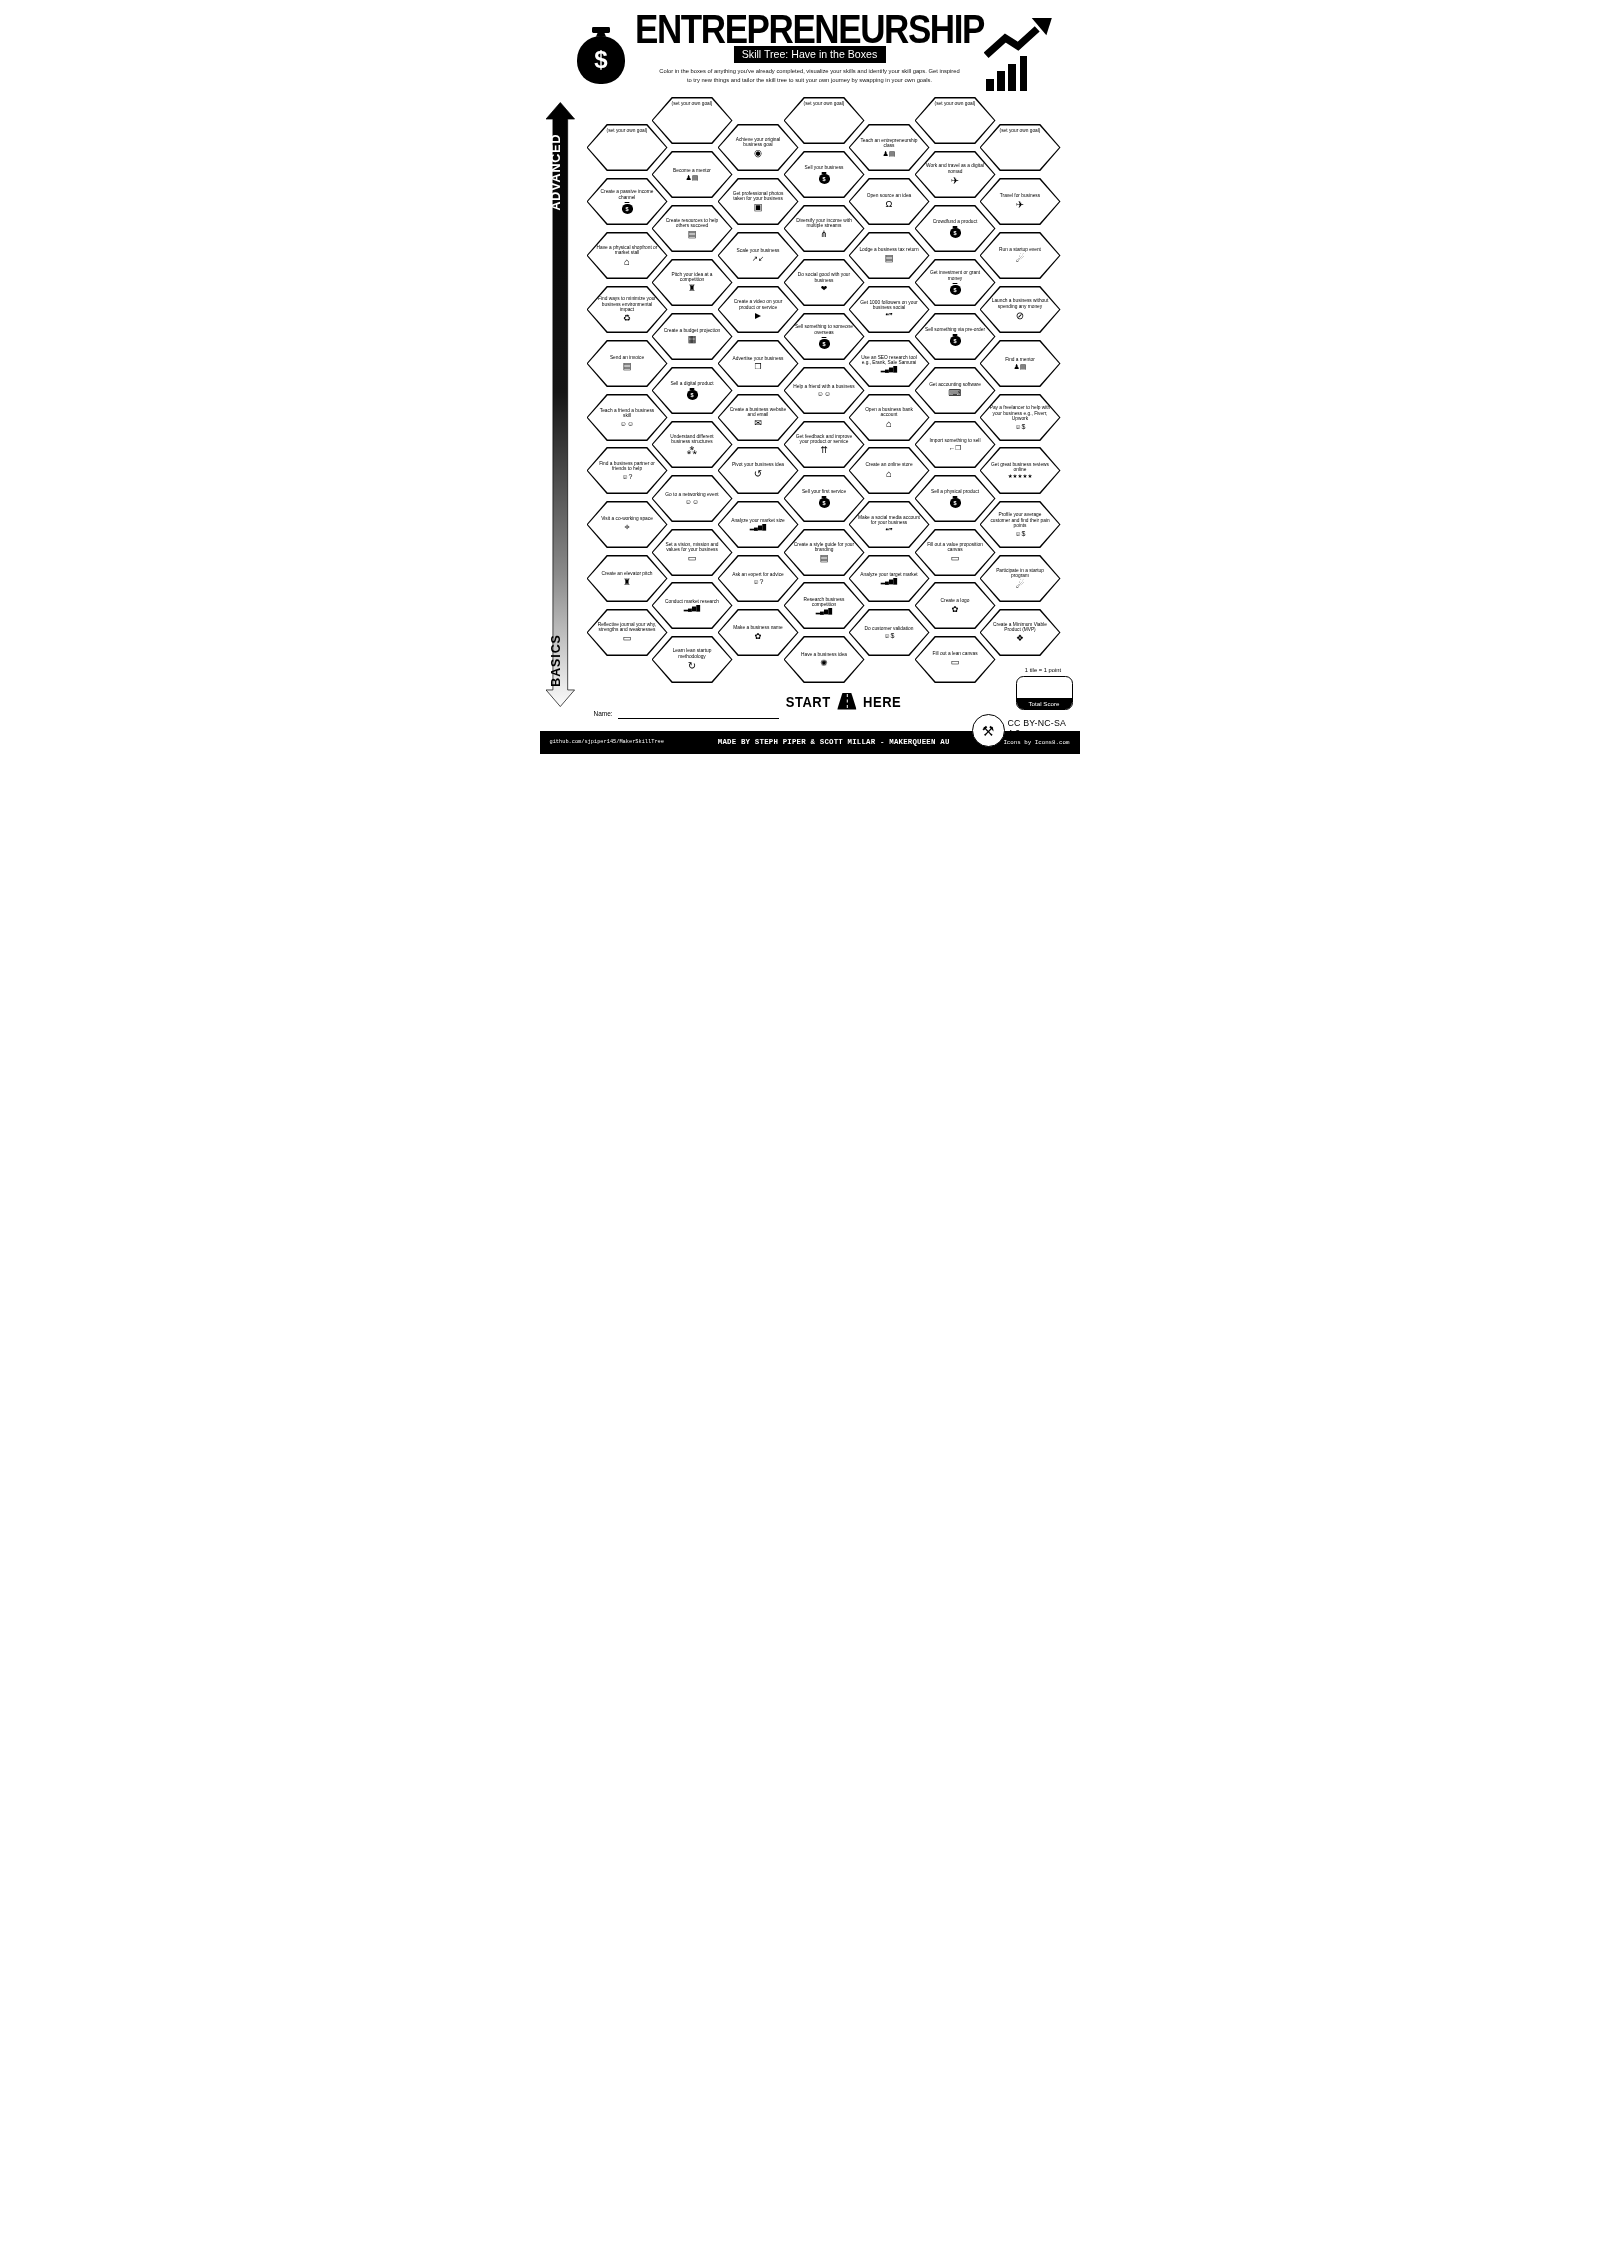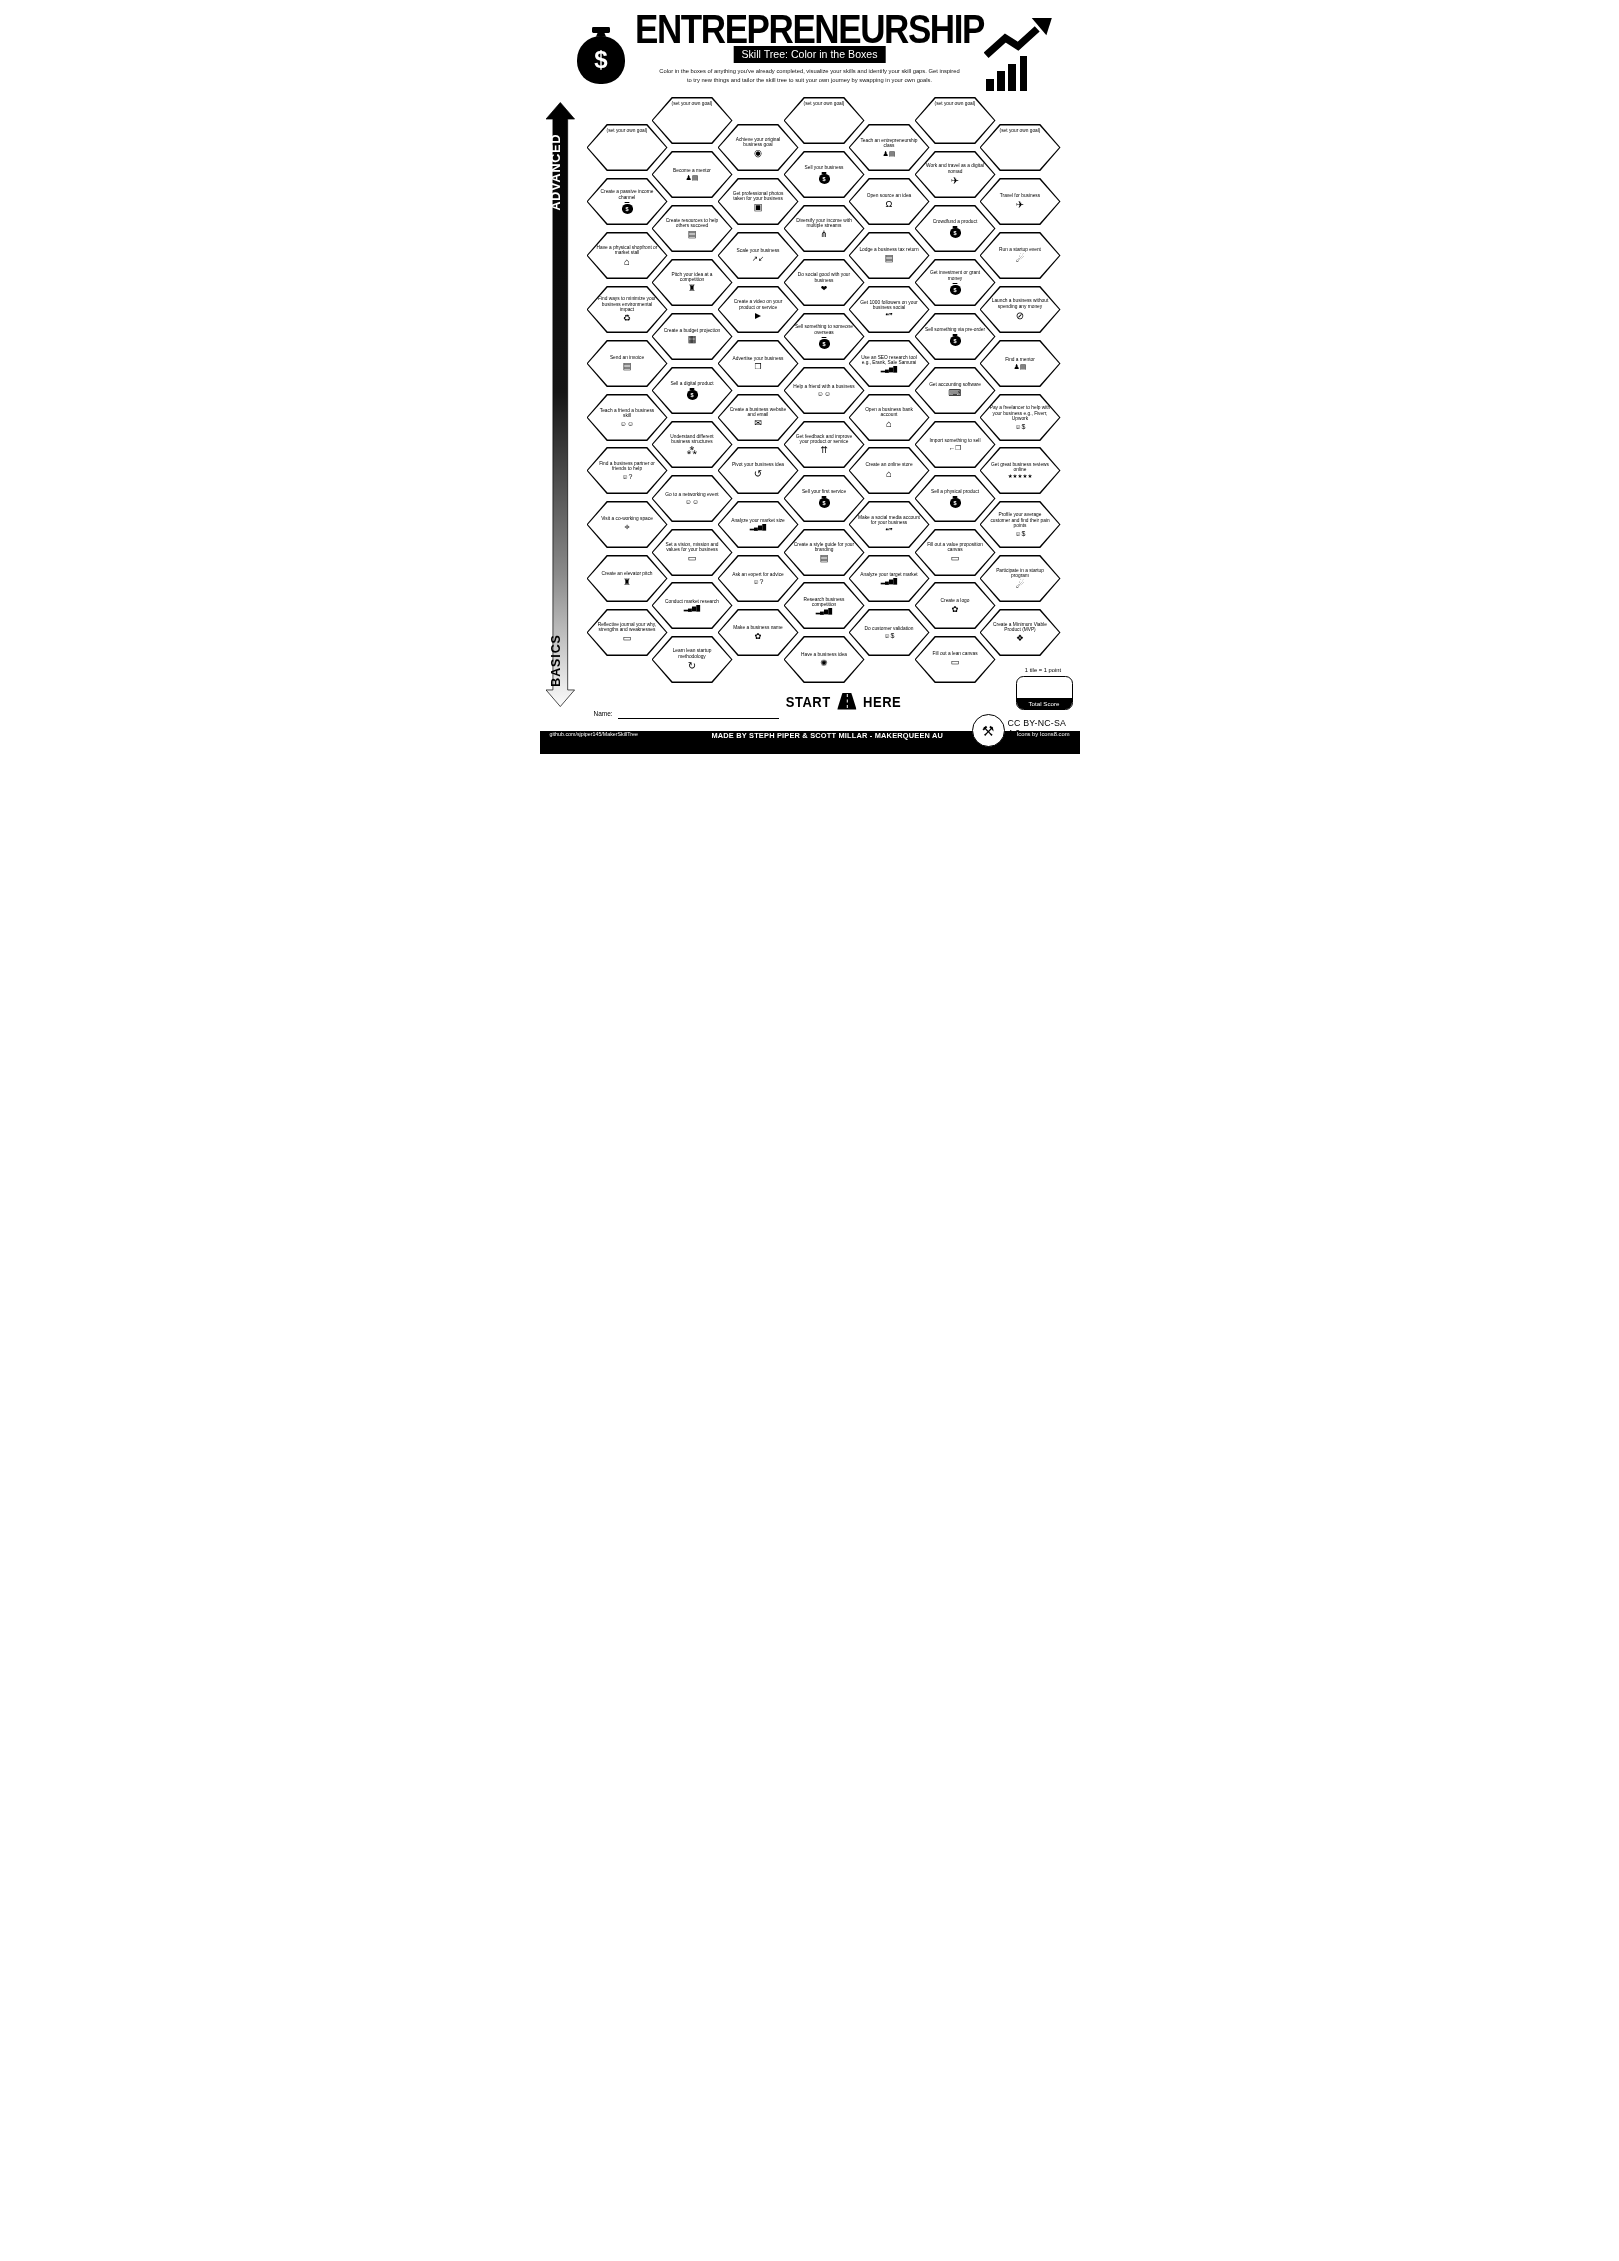--- a/index.html
+++ b/index.html
@@ -66,38 +66,38 @@
        display:flex;flex-direction:column;box-sizing:border-box;}
   .score-fill{flex:1;}
   .score-bar{height:11.5px;background:#000;color:#fff;font-size:6.2px;line-height:11.5px;text-align:center;}
 
   .cc-logo{position:absolute;left:432px;top:714px;width:33px;height:33px;border-radius:50%;
        border:1.2px solid #000;background:#fff;z-index:5;display:flex;align-items:center;
        justify-content:center;font-size:14px;box-sizing:border-box;}
   .cc-text{position:absolute;left:468px;top:718px;font-size:8.8px;letter-spacing:0.2px;}
 
   .footer{position:absolute;left:0;right:0;top:731px;height:22.6px;background:#000;color:#fff;
-       display:flex;padding:0 10px;box-sizing:border-box;gap:4.6px;}
+       display:flex;align-items:center;padding:0 10px;box-sizing:border-box;gap:4.6px;font-family:Liberation Mono, monospace;}
   .footer .f-left{font-size:5.3px;}
   .footer .f-center{flex:1;text-align:center;font-size:7.4px;font-weight:bold;letter-spacing:0.2px;}
   .footer .f-right{font-size:5.8px;}
 </style>
 </head>
 <body>
 
 <div id="page">
 
   <div class="bag-wrap">
     <div class="bag-tie"></div>
     <div class="bag-neck"></div>
     <div class="bag-body">$</div>
   </div>
 
   <div class="title">ENTREPRENEURSHIP</div>
-  <div class="subtitle">Skill Tree: Color in the Boxes</div>
+  <div class="subtitle">Skill Tree: Have in the Boxes</div>
   <div class="desc">
     <span>Color in the boxes of anything you've already completed, visualize your skills and identify your skill gaps.  Get inspired</span><br>
     <span>to try new things and tailor the skill tree to suit your own journey by swapping in your own goals.</span>
   </div>
 
   <div class="chart-wrap">
     <svg class="chart-arrow" width="69" height="42" viewBox="0 0 150 92">
       <path d="M4 84 L46 46 L74 64 L116 26" stroke="#000" stroke-width="16" fill="none"></path>
       <polygon points="104,2 148,2 136,40" fill="#000"></polygon>
     </svg>

